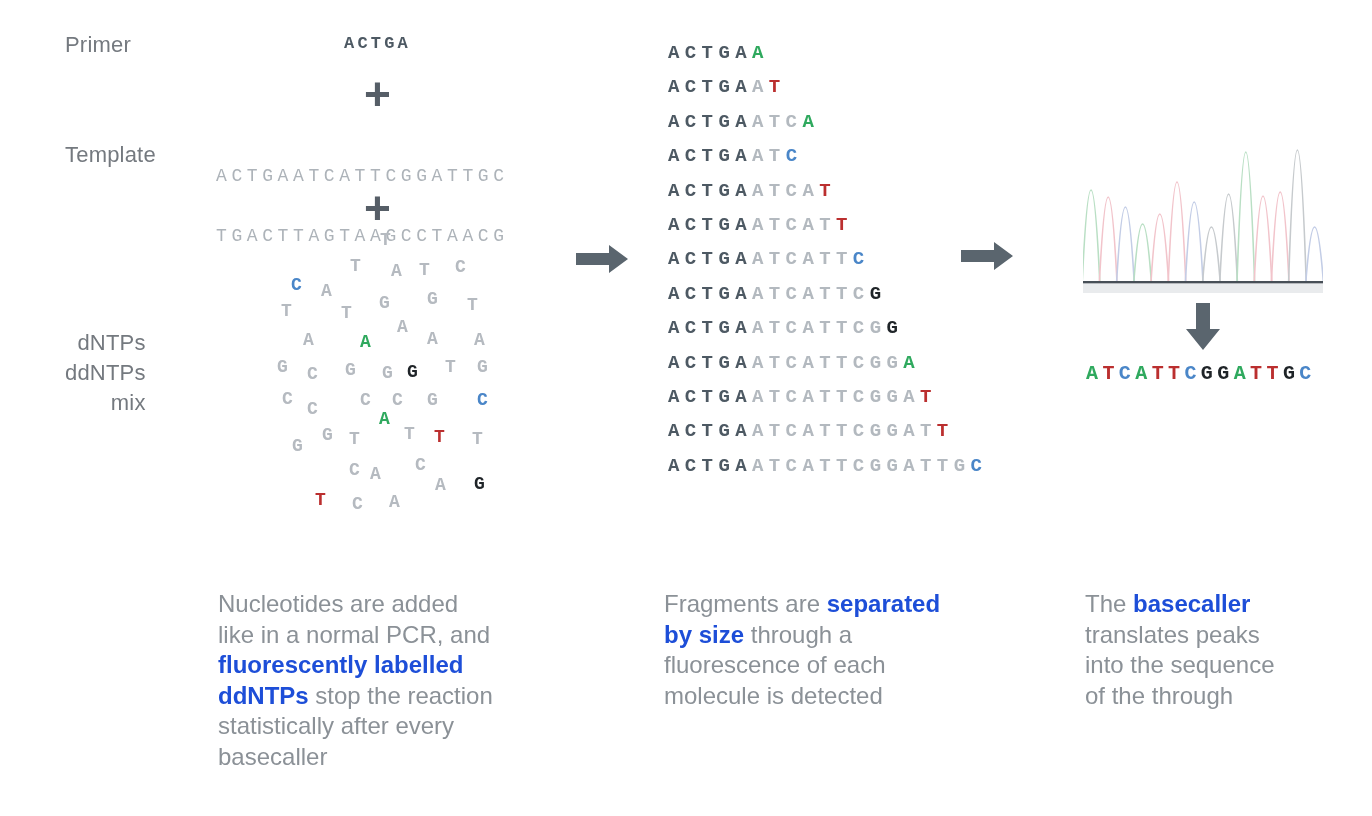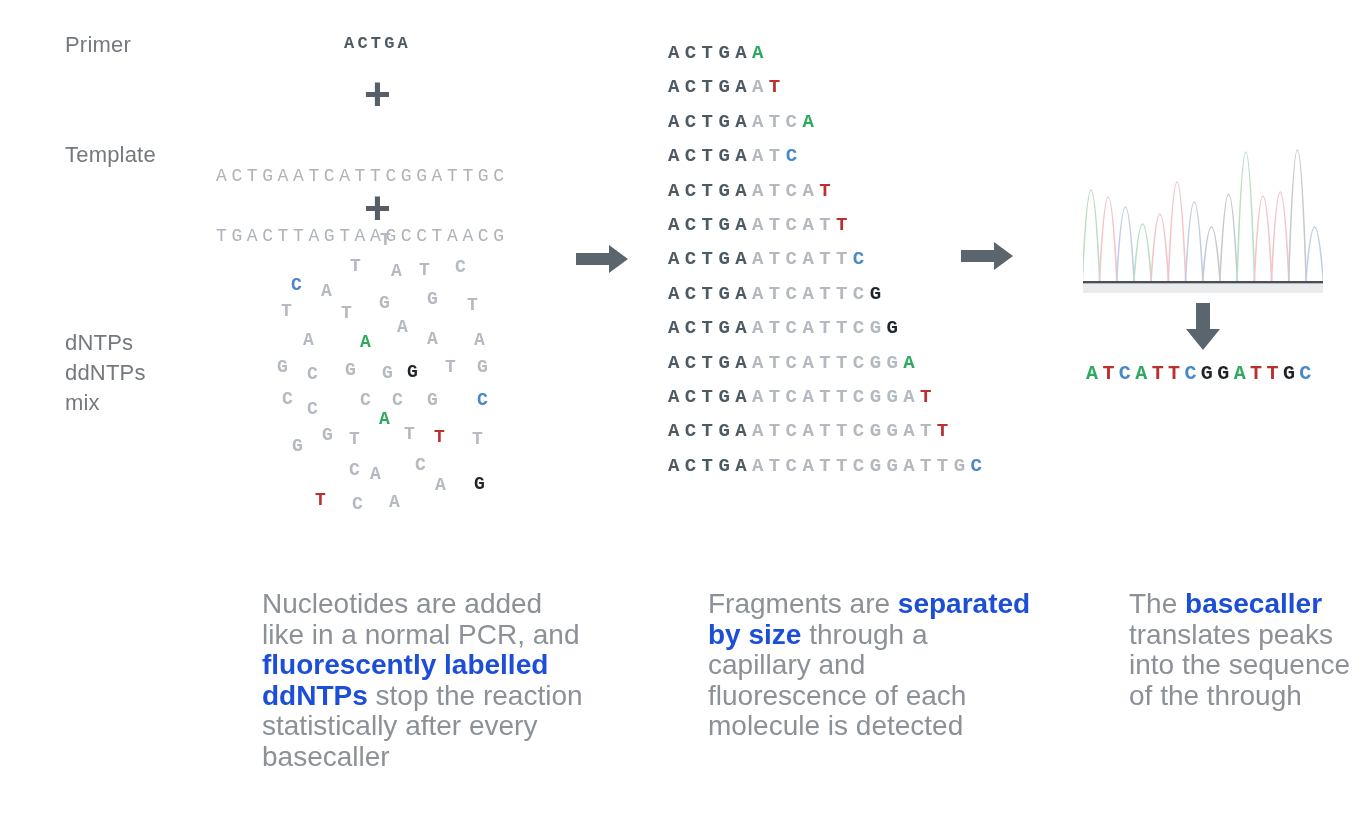--- a/index.html
+++ b/index.html
@@ -9,36 +9,36 @@
   #stage { position:relative; width:1372px; height:816px; background:#fff; }
 
   .side-label { color:#74797f; font-size:22px; letter-spacing:.2px; }
   .mono { font-family:"Liberation Mono","DejaVu Sans Mono",monospace; }
 
   .primer-seq { color:#4d5963; font-weight:bold; font-size:17px; letter-spacing:3.2px; }
   .plus { color:#565e67; font-size:46px; font-weight:bold; line-height:36px; }
 
   .template-seq { color:#adb3b9; font-size:18px; letter-spacing:4.6px; line-height:20px; white-space:pre; }
 
-  .mix-label div { line-height:30px; }
+  .mix-label div { line-height:30px;text-align:right; }
 
   .cloud-letter { position:absolute; font-family:"Liberation Mono","DejaVu Sans Mono",monospace;
     font-size:18px; font-weight:bold; color:#b5bac0; }
   .cloud-letter.colored { font-weight:bold; }
 
   .fragment-row { height:34.4px; line-height:34.4px; white-space:pre;
     font-family:"Liberation Mono","DejaVu Sans Mono",monospace;
     font-size:19px; font-weight:bold; letter-spacing:5.4px; }
   .frag-prefix { color:#4d5963; }
   .frag-body   { color:#b3b9bf; }
 
   .basecall { font-family:"Liberation Mono","DejaVu Sans Mono",monospace;
     font-size:20px; font-weight:bold; letter-spacing:4.4px; white-space:pre;text-align:right; }
 
-  .caption { font-size:28px; line-height:30.5px; color:#8b9197;margin-left:44px; }
+  .caption { font-size:24px; line-height:30.5px; color:#8b9197; }
   .caption b { color:#1d4ed8; font-weight:bold; }
 
   .arrow-right, .arrow-down { display:block; }
 </style>
 </head>
 <body>
 
 <div id="stage">
 
   <div class="abs side-label" style="left:65px; top:32px;">Primer</div>
@@ -163,21 +163,20 @@
       <div><span>Nucleotides are added</span></div>
       <div><span>like in a normal PCR, and</span></div>
       <div><b>fluorescently labelled</b></div>
       <div><b>ddNTPs</b><span> stop the reaction</span></div>
       <div><span>statistically after every</span></div>
       <div><span>basecaller</span></div>
     </div>
   <div class="abs caption" style="left:664px; top:589px; width:350px;">
       <div><span>Fragments are </span><b>separated</b></div>
       <div><b>by size</b><span> through a</span></div>
-      <div><span>capillary and</span></div>
       <div><span>fluorescence of each</span></div>
       <div><span>molecule is detected</span></div>
     </div>
   <div class="abs caption" style="left:1085px; top:589px; width:270px;">
       <div><span>The </span><b>basecaller</b></div>
       <div><span>translates peaks</span></div>
       <div><span>into the sequence</span></div>
       <div><span>of the through</span></div>
     </div>
 

